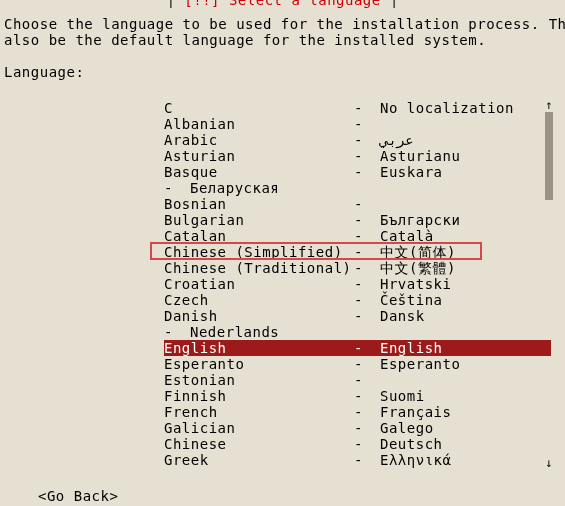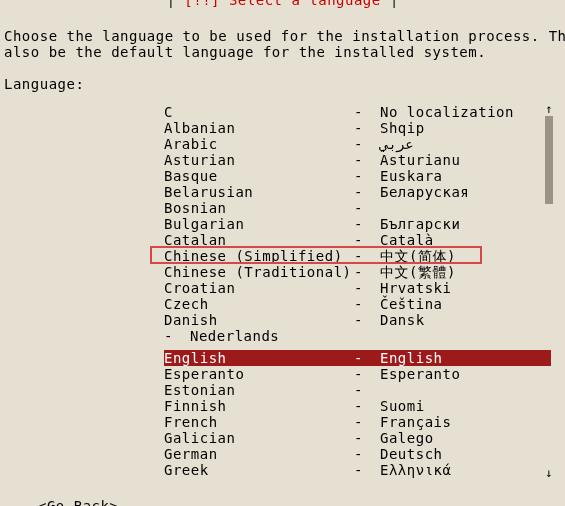--- a/index.html
+++ b/index.html
@@ -12,53 +12,52 @@
       width: 565px;
       height: 506px;
       overflow: hidden;
     }
     .screen {
       padding: 0 4px;
     }
     .title-row {
       text-align: center;
       padding-top: 0;
-      margin-bottom: 20px;
+      margin-bottom: 8px;
       height: 8px;
       overflow: hidden;
       line-height: 0px;
       color: #c00;
     }
     .title-row span { color: #000; }
     .instructions {
       margin: 6px 0 16px 0;
       line-height: 16px;
       white-space: pre;
     }
     .label {
-      margin-bottom: 12px;
+      margin-bottom: 20px;
     }
     .listwrap {
       position: relative;
       margin-left: 160px;
       margin-right: 10px;
     }
     .row {
       display: flex;
       white-space: pre;
       line-height: 16px;
       height: 16px;
     }
     .row .english { width: 190px; }
     .row .dash { width: 26px; text-align: left; }
     .row .native { flex: 1; }
     .row.selected {
       background: #9c1a1a;
       color: #fff;
-      margin-top: 6px;
     }
     .highlight {
       position: absolute;
       border: 2px solid #d44848;
       pointer-events: none;
     }
     .scroll-indicator {
       position: absolute;
       right: -2px;
       font-size: 12px;
@@ -83,40 +82,40 @@
 <div class="screen">
   <div class="title-row"><span>│ </span><span style="color:#c00">[!!] Select a language</span><span> │</span></div>
   <div class="instructions">Choose the language to be used for the installation process. The select
 also be the default language for the installed system.</div>
   <div class="label">Language:</div>
   <div class="listwrap">
     <div class="scroll-indicator" style="top:-2px">↑</div>
     <div class="scroll-track"></div>
     <div id="list-container">
         <div class="row"><span class="english">C</span><span class="dash">-</span><span class="native">No localization</span></div>
-        <div class="row"><span class="english">Albanian</span><span class="dash">-</span><span class="native">Shqip</span></div>
+        <div class="row"><span class="english">Albanian</span><span class="dash">-</span></div>
         <div class="row"><span class="english">Arabic</span><span class="dash">-</span><span class="native">عربي</span></div>
         <div class="row"><span class="english">Asturian</span><span class="dash">-</span><span class="native">Asturianu</span></div>
         <div class="row"><span class="english">Basque</span><span class="dash">-</span><span class="native">Euskara</span></div>
-        <div class="row"><span class="english">Belarusian</span><span class="dash">-</span><span class="native">Беларуская</span></div>
+        <div class="row"><span class="dash">-</span><span class="native">Беларуская</span></div>
         <div class="row"><span class="english">Bosnian</span><span class="dash">-</span></div>
         <div class="row"><span class="english">Bulgarian</span><span class="dash">-</span><span class="native">Български</span></div>
         <div class="row"><span class="english">Catalan</span><span class="dash">-</span><span class="native">Català</span></div>
         <div class="row"><span class="english">Chinese (Simplified)</span><span class="dash">-</span><span class="native">中文(简体)</span></div>
         <div class="row"><span class="english">Chinese (Traditional)</span><span class="dash">-</span><span class="native">中文(繁體)</span></div>
         <div class="row"><span class="english">Croatian</span><span class="dash">-</span><span class="native">Hrvatski</span></div>
         <div class="row"><span class="english">Czech</span><span class="dash">-</span><span class="native">Čeština</span></div>
         <div class="row"><span class="english">Danish</span><span class="dash">-</span><span class="native">Dansk</span></div>
         <div class="row"><span class="dash">-</span><span class="native">Nederlands</span></div>
         <div class="row selected"><span class="english">English</span><span class="dash">-</span><span class="native">English</span></div>
         <div class="row"><span class="english">Esperanto</span><span class="dash">-</span><span class="native">Esperanto</span></div>
         <div class="row"><span class="english">Estonian</span><span class="dash">-</span></div>
         <div class="row"><span class="english">Finnish</span><span class="dash">-</span><span class="native">Suomi</span></div>
         <div class="row"><span class="english">French</span><span class="dash">-</span><span class="native">Français</span></div>
         <div class="row"><span class="english">Galician</span><span class="dash">-</span><span class="native">Galego</span></div>
-        <div class="row"><span class="english">German</span><span class="dash">-</span><span class="native">Deutsch</span></div>
+        <div class="row"><span class="english">Chinese</span><span class="dash">-</span><span class="native">Deutsch</span></div>
         <div class="row"><span class="english">Greek</span><span class="dash">-</span><span class="native">Ελληνικά</span></div>
       </div>
     <div class="scroll-indicator" style="bottom:-2px">↓</div>
     <div class="highlight" id="hl" style="left: -14px; top: 142px; width: 332px; height: 18px;"></div>
   </div>
   <div class="goback">&lt;Go Back&gt;</div>
 </div>
 
 </body></html>

